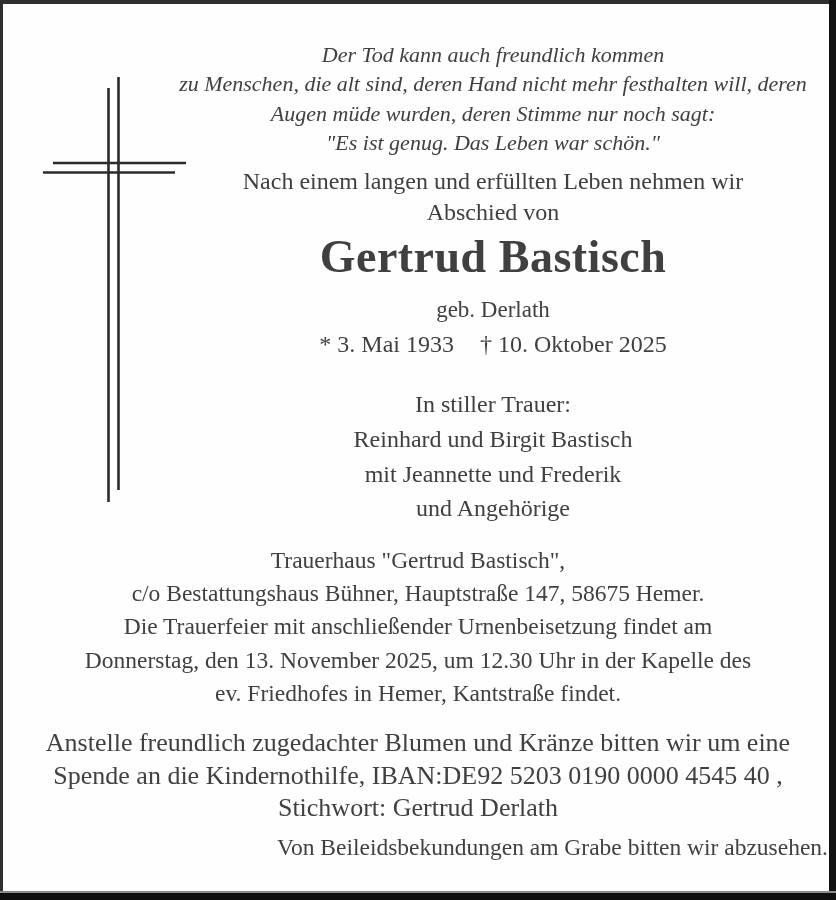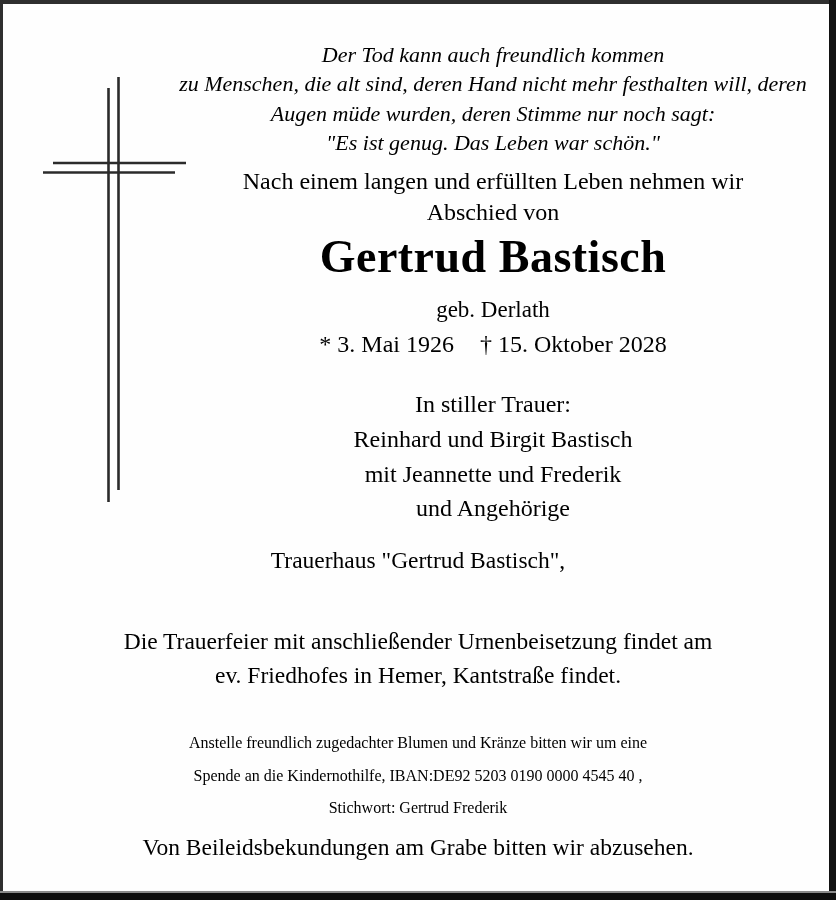--- a/index.html
+++ b/index.html
@@ -4,21 +4,21 @@
 <style>
   html, body { margin: 0; padding: 0; background: #e8e8e8; }
   .ad {
     position: relative;
     width: 836px;
     height: 900px;
     margin: 0 auto;
     background: #fefefe;
     overflow: hidden;
     font-family: "Liberation Serif", "DejaVu Serif", serif;
-    color: #000000;
+    color: #404040;
   }
   
   .frame-top    { position:absolute; top:0; left:0; width:836px; height:4px;  background:#2f2f2f; }
   .frame-left   { position:absolute; top:0; left:0; width:3px;  height:900px; background:#2f2f2f; }
   .frame-right  { position:absolute; top:0; right:0; width:7px; height:900px; background:#121212; }
   .frame-bottom { position:absolute; left:0; bottom:0; width:836px; height:9px; background:#0e0e0e; border-top:2px solid #8a8a8a; box-sizing:border-box; }
 
   .cross { position:absolute; top:0; left:0; }
 
   .tx { position:absolute; text-align:center; }
@@ -27,23 +27,23 @@
   .quote   { top:40px;  left:140px; width:706px; font-style:italic; font-size:22px; line-height:29.4px; }
   .intro   { top:166px; left:140px; width:706px; font-size:24px; line-height:30.5px; }
   .name    { top:229px; left:140px; width:706px; font-size:46px; font-weight:bold; line-height:56px; margin:0; letter-spacing:0.5px; }
   .maiden  { top:296px; left:140px; width:706px; font-size:23px; line-height:28px; }
   .dates   { top:329px; left:140px; width:706px; font-size:24px; line-height:30px; }
   .date-gap { display:inline-block; width:26px; }
   .trauer-heading { top:389px; left:140px; width:706px; font-size:24px; line-height:30px; }
   .family  { top:422px; left:140px; width:706px; font-size:24px; line-height:34.7px; }
 
   .address  { top:544px; left:8px; width:820px; font-size:23.5px; line-height:33px; }
-  .service  { top:625px; left:8px; width:820px; font-size:23.5px; line-height:33.5px;text-align:center; }
-  .donation { top:727px; left:8px; width:820px; font-size:16px; line-height:32.5px; }
-  .closing  { top:832px; left:8px; width:820px; font-size:23.5px; line-height:30px; }
+  .service  { top:610px; left:8px; width:820px; font-size:23.5px; line-height:33.5px;text-align:center; }
+  .donation { top:727px; left:8px; width:820px; font-size:26px; line-height:32.5px; }
+  .closing  { top:832px; left:8px; width:820px; font-size:23.5px; line-height:30px;text-align:right; }
 </style>
 </head>
 <body>
 
 <div class="ad">
 
   <div class="frame-top"></div>
   <div class="frame-left"></div>
   <div class="frame-right"></div>
   <div class="frame-bottom"></div>
@@ -65,41 +65,43 @@
   <div class="tx intro">
       <div>Nach einem langen und erfüllten Leben nehmen wir</div>
       <div>Abschied von</div>
     </div>
 
   <h1 class="tx name">Gertrud Bastisch</h1>
 
   <div class="tx maiden">geb. Derlath</div>
 
   <div class="tx dates">
-    <span>* 3. Mai 1926</span><span class="date-gap"></span><span>† 15. Oktober 2028</span>
+    <span>* 3. Mai 1933</span><span class="date-gap"></span><span>† 10. Oktober 2025</span>
   </div>
 
   <div class="tx trauer-heading">In stiller Trauer:</div>
 
   <div class="tx family">
       <div>Reinhard und Birgit Bastisch</div>
       <div>mit Jeannette und Frederik</div>
       <div>und Angehörige</div>
     </div>
 
   <div class="tx address">
       <div>Trauerhaus "Gertrud Bastisch",</div>
+      <div>c/o Bestattungshaus Bühner, Hauptstraße 147, 58675 Hemer.</div>
     </div>
 
   <div class="tx service">
       <div>Die Trauerfeier mit anschließender Urnenbeisetzung findet am</div>
+      <div>Donnerstag, den 13. November 2025, um 12.30 Uhr in der Kapelle des</div>
       <div>ev. Friedhofes in Hemer, Kantstraße findet.</div>
     </div>
 
   <div class="tx donation">
       <div>Anstelle freundlich zugedachter Blumen und Kränze bitten wir um eine</div>
       <div>Spende an die Kindernothilfe, IBAN:DE92 5203 0190 0000 4545 40 ,</div>
-      <div>Stichwort: Gertrud Frederik</div>
+      <div>Stichwort: Gertrud Derlath</div>
     </div>
 
   <div class="tx closing">Von Beileidsbekundungen am Grabe bitten wir abzusehen.</div>
 
 </div>
 
 </body></html>

